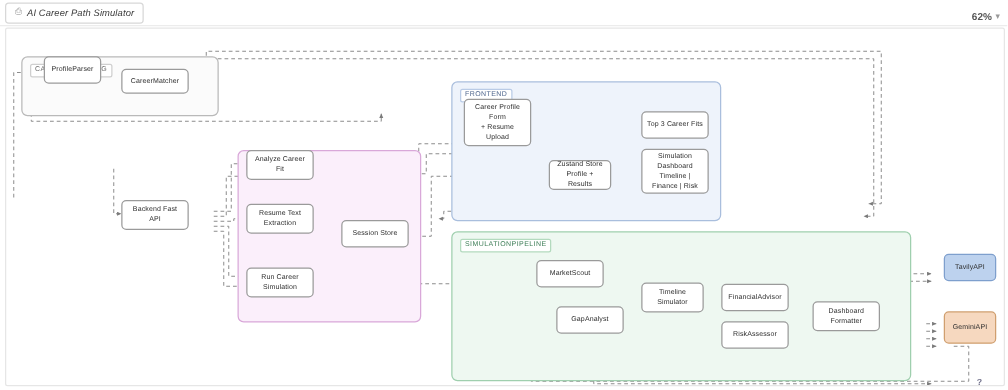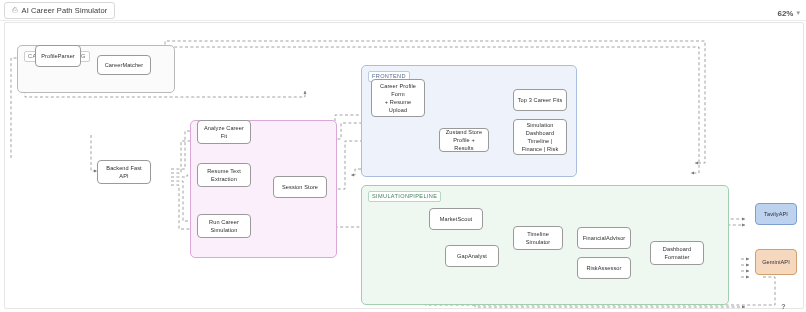--- a/index.html
+++ b/index.html
@@ -9,21 +9,21 @@
     color:#333333;-webkit-font-smoothing:antialiased;
   }
   
   #topbar{position:absolute;left:0;top:0;width:806px;height:21px;background:#ffffff;}
   #tab{
     position:absolute;left:4px;top:2px;height:15px;
     display:flex;align-items:center;gap:4px;
     padding:0 7px;border:1px solid #d8d8d8;border-radius:3px;background:#fff;
   }
   #tab .glyph{font-size:7px;color:#888;line-height:1;transform:translateY(-1px);}
-  #tab .label{font-size:7.5px;color:#3a3a3a;white-space:nowrap;letter-spacing:.1px;}
+  #tab .label{font-size:7.5px;color:#3a3a3a;white-space:nowrap;letter-spacing:.1px;font-style:italic;}
   #zoomwrap{
     position:absolute;right:6px;top:9px;display:flex;align-items:flex-start;gap:3px;
   }
   #zoomwrap .zlabel{font-size:8px;font-weight:bold;color:#555;}
   #zoomwrap .zchev{font-size:7px;color:#999;}
   #hairline{position:absolute;left:0;top:20px;width:806px;height:1px;background:#ececec;}
 
   
   #canvas{
     position:absolute;left:4px;top:22px;width:798px;height:285px;

